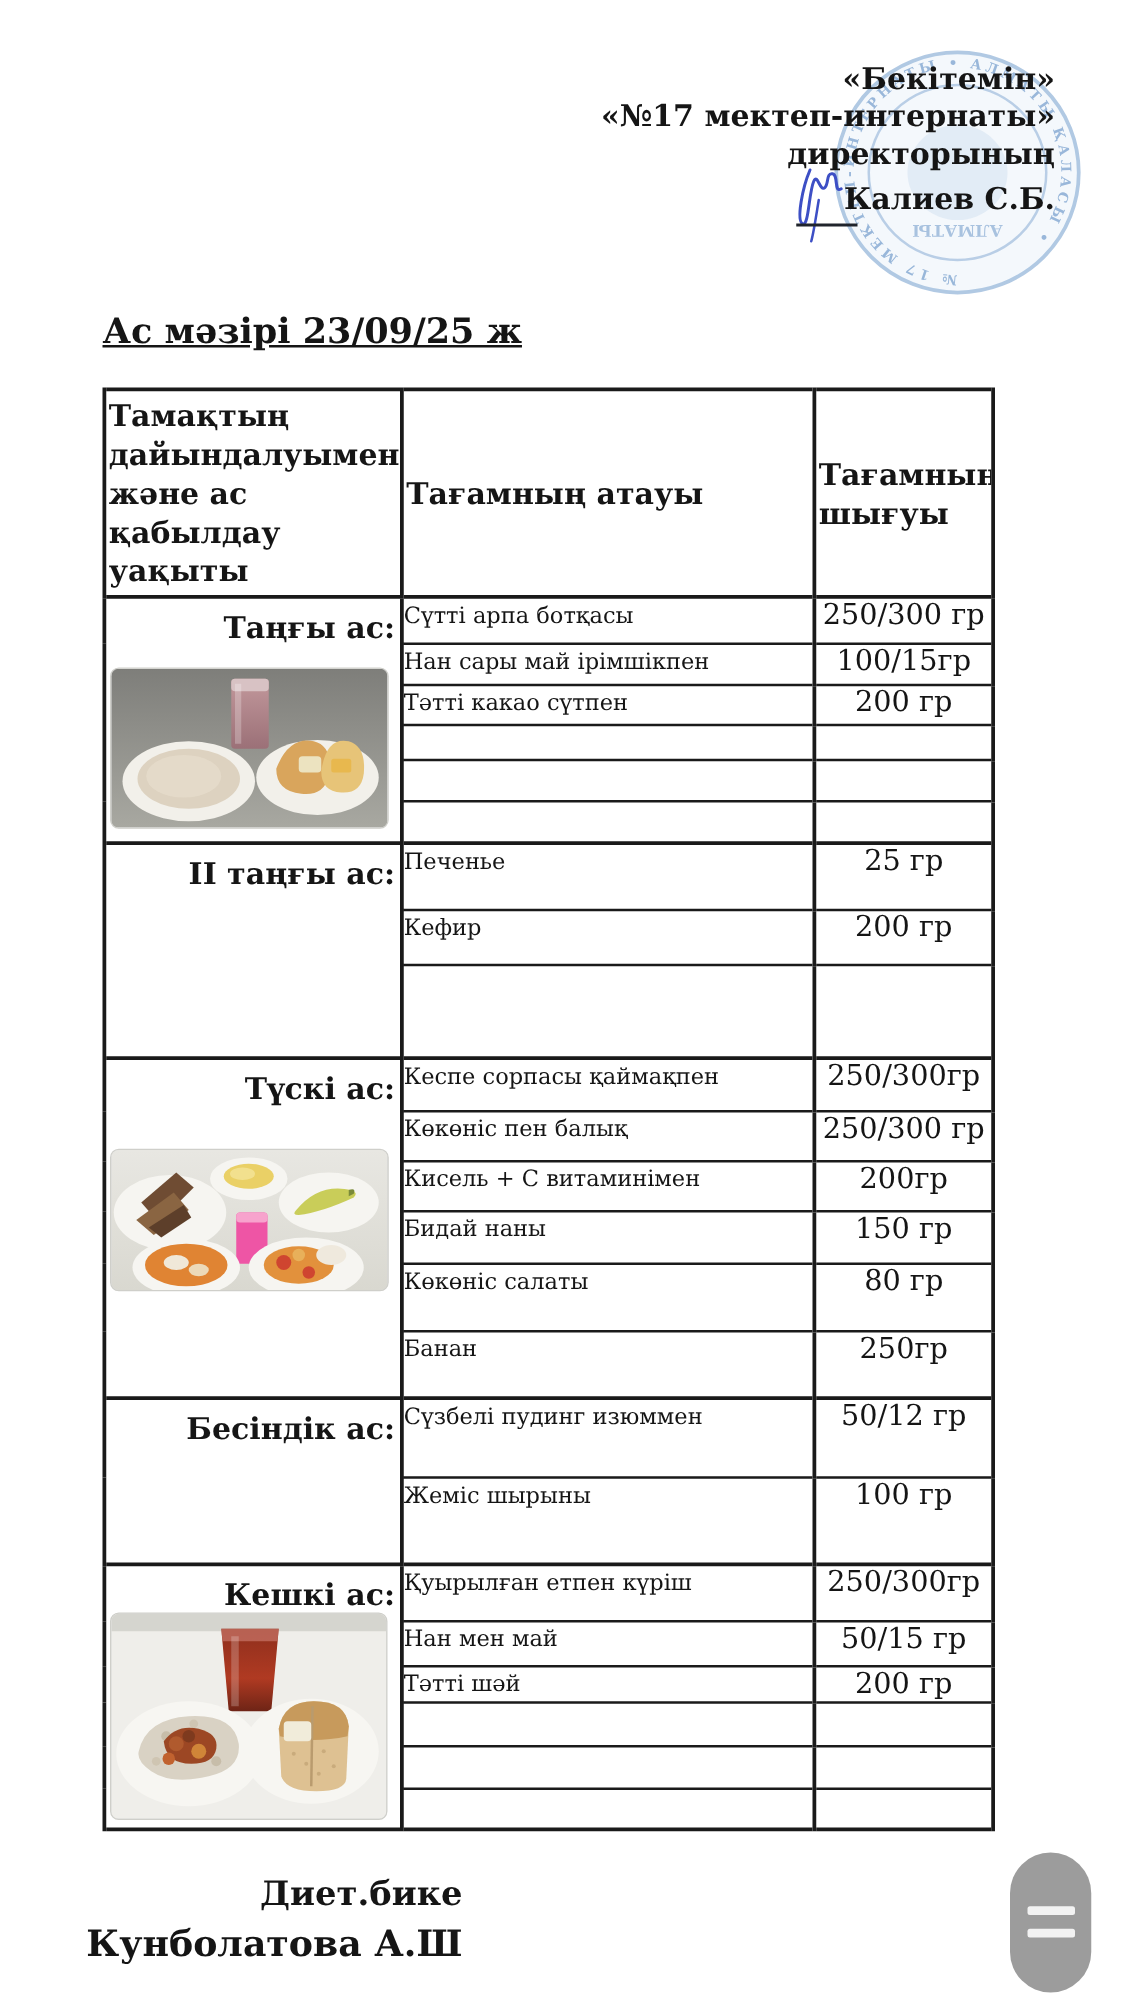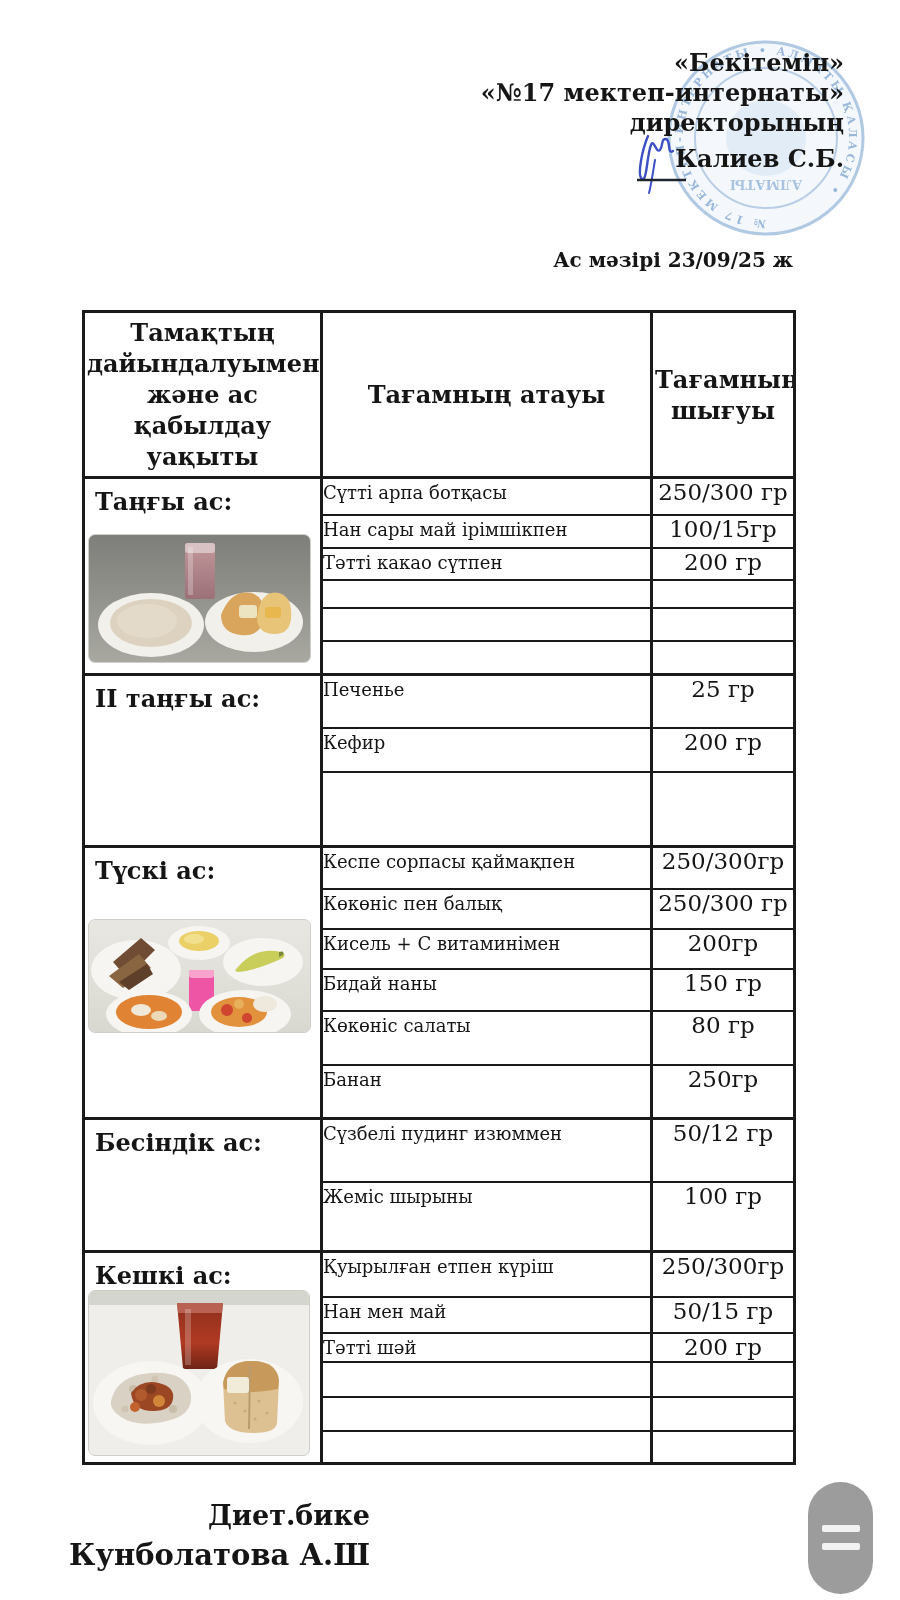--- a/index.html
+++ b/index.html
@@ -11,42 +11,42 @@
   
   .stamp-svg{position:absolute;left:645px;top:36px;z-index:1;}
   .approval{
     position:absolute;top:48px;right:56px;z-index:2;text-align:right;
     font-weight:bold;font-size:24px;line-height:30px;white-space:nowrap;
   }
   .approval .sig-line{position:relative;margin-top:6px;}
   .sig-svg{position:absolute;right:146px;top:-14px;}
   
   .doc-title{
-    position:absolute;left:82px;top:248px;width:711px;text-align:right;
-    font-weight:bold;font-size:20px;
+    position:absolute;left:82px;top:248px;width:711px;text-align:left;
+    font-weight:bold;font-size:28px;text-decoration:underline;
   }
   
   table.menu{
     position:absolute;left:82px;top:310px;border-collapse:collapse;
     table-layout:fixed;width:711px;border:3px solid #1a1a1a;
   }
   table.menu col.c1{width:238px}
   table.menu col.c2{width:330px}
   table.menu col.c3{width:143px}
   table.menu th,table.menu td{
     border-left:3px solid #1a1a1a;border-right:3px solid #1a1a1a;
     border-top:2px solid #1a1a1a;border-bottom:2px solid #1a1a1a;
     padding:0;vertical-align:top;overflow:hidden;
   }
   table.menu th{
-    vertical-align:middle;text-align:center;font-size:24px;line-height:31px;
+    vertical-align:middle;text-align:left;font-size:24px;line-height:31px;
     font-weight:bold;padding:4px 2px;
   }
   tr.section-start td{border-top:3px solid #1a1a1a;}
-  td.lbl{position:relative;}
+  td.lbl{position:relative;text-align:right;}
   .section-label{font-weight:bold;font-size:24px;padding:8px 4px 0 10px;}
   td.dish{font-size:18px;padding:5px 4px 0 12px;line-height:27px;}
   td.qty{font-size:23px;text-align:center;padding:5px 2px 0 2px;line-height:27px;}
   .photo{
     position:absolute;left:3px;border:1px solid #cfcfca;border-radius:7px;
     overflow:hidden;background:#ddd;
   }
   .ph-breakfast{top:55px;width:221px;height:127px;}
   .ph-lunch{top:71px;width:221px;height:112px;}
   .ph-dinner{top:37px;width:220px;height:164px;}

